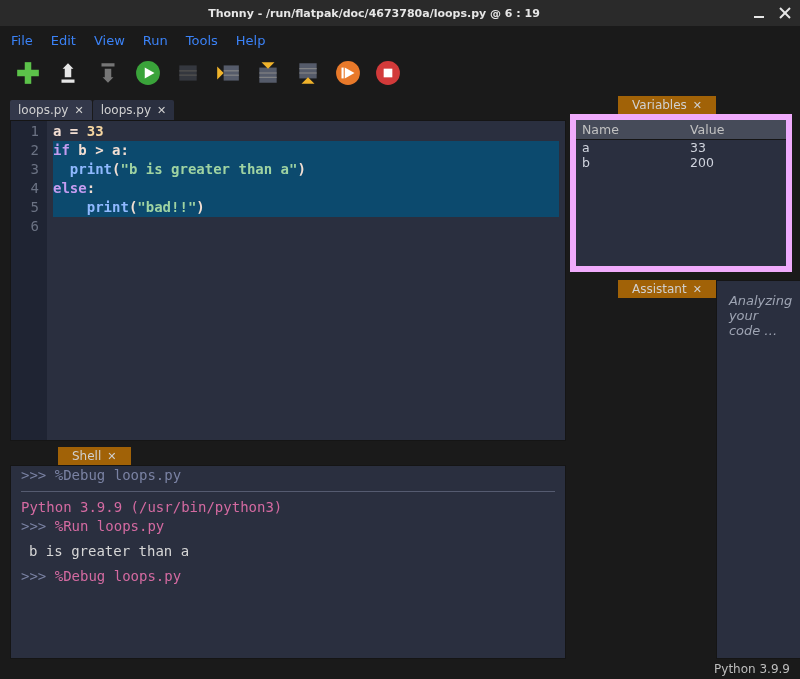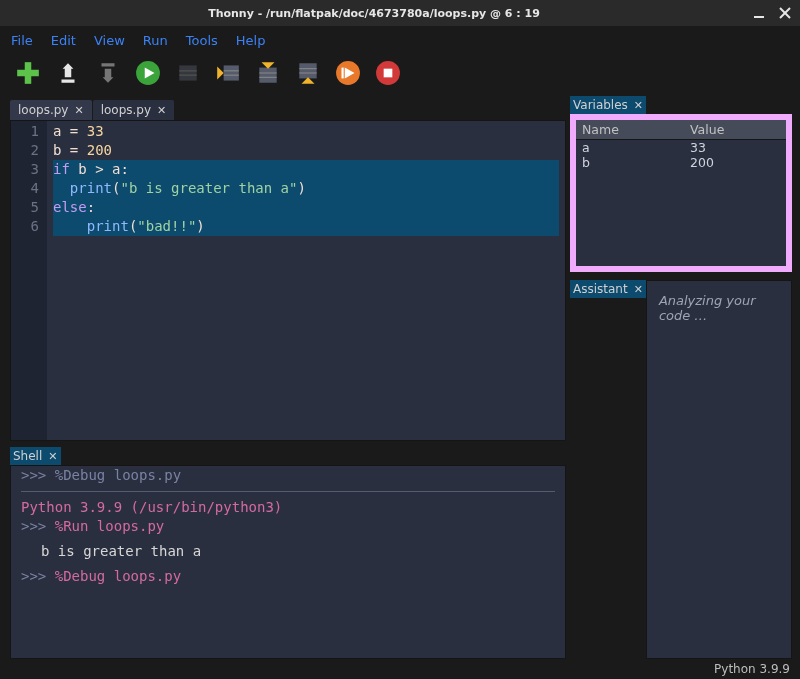--- a/index.html
+++ b/index.html
@@ -107,40 +107,41 @@
   line-height: 19px;
 }
 .code {
   flex: 1;
   background: #2a2f3f;
   padding: 1px 6px;
   font-size: 14px;
   line-height: 19px;
   position: relative;
 }
-.pyline { white-space: pre; height: 19px; }
+.pyline { white-space: pre; height: 19px; font-weight: bold; }
 .hl { background: #0c4a6e; display: inline-block; width: 100%; }
 
 .op   { color: #f2ded2; }
 .var  { color: #f2ded2; }
 .num  { color: #f5d6a1; }
 .kw   { color: #c49cf0; }
 .fn   { color: #8fb9ff; }
 .str  { color: #9fd3a2; }
 .pun  { color: #f2ded2; }
 
 
 .panel-head {
-  background: #0c4a6e;
+  background: #a16207;
   color: #d0d0d0;
-  padding: 2px 3px;
+  padding: 2px 14px;
   font-size: 12px;
   display: flex;
   align-items: center;
   gap: 6px;
+  margin-left: 48px;
 }
 .panel-head .close { font-weight: bold; font-size: 11px; cursor: pointer; }
 
 
 .shell-wrap { display: flex; flex-direction: column; height: 212px; margin-top: 6px; }
 .shell {
   flex: 1;
   background: #2a2f3f;
   border: 1px solid #151515;
   color: #eaeaea;
@@ -149,21 +150,21 @@
   line-height: 19px;
   overflow: hidden;
 }
 .shell .prompt { color: #7a82a3; }
 .shell .mag { color: #d46aa1; }
 .shell hr {
   border: none;
   border-top: 1px solid #555b70;
   margin: 6px 0;
 }
-.shell .out { color: #d7d7d7; margin-left: 20px; }
+.shell .out { color: #d7d7d7; margin-left: 8px; }
 .shell .pycut { color: #7a82a3; }
 
 
 .vars-wrap { display: flex; flex-direction: column; height: 176px; }
 .vars {
   flex: 1;
   background: #2a2f3f;
   border: 6px solid #f0abfc;
   font-size: 12.5px;
 }
@@ -319,21 +320,20 @@
       <div class="gutter">
         <div>1</div>
         <div>2</div>
         <div>3</div>
         <div>4</div>
         <div>5</div>
         <div>6</div>
       </div>
       <div class="code">
         <div class="pyline"><span class="var">a </span><span class="op">= </span><span class="num">33</span></div>
-        <div class="pyline"><span class="var">b </span><span class="op">= </span><span class="num">200</span></div>
         <div class="pyline hl"><span class="kw">if</span><span class="var"> b </span><span class="op">&gt;</span><span class="var"> a</span><span class="pun">:</span></div>
         <div class="pyline hl"><span class="var">  </span><span class="fn">print</span><span class="pun">(</span><span class="str">"b is greater than a"</span><span class="pun">)</span></div>
         <div class="pyline hl"><span class="kw">else</span><span class="pun">:</span></div>
         <div class="pyline hl"><span class="var">    </span><span class="fn">print</span><span class="pun">(</span><span class="str">"bad!!"</span><span class="pun">)</span></div>
       </div>
     </div>
 
     <div class="shell-wrap">
       <div class="panel-head" style="align-self:flex-start">
         <span>Shell</span>

